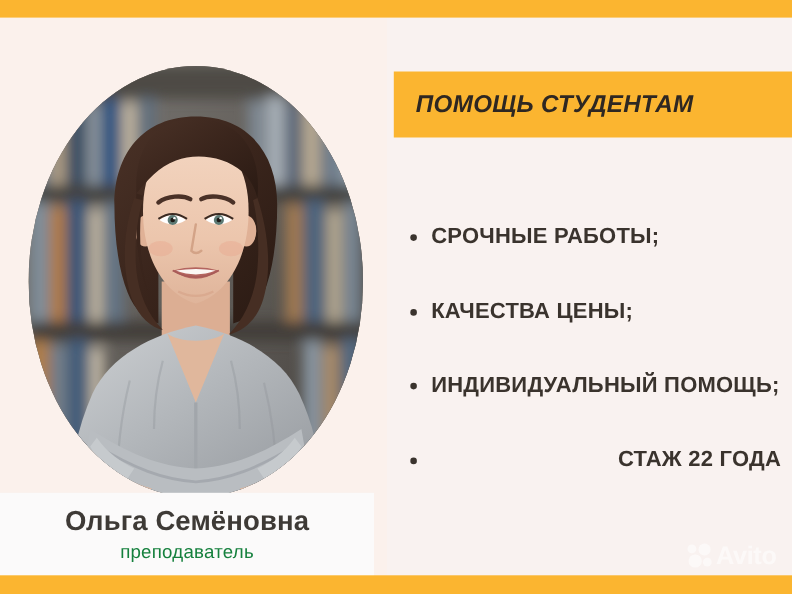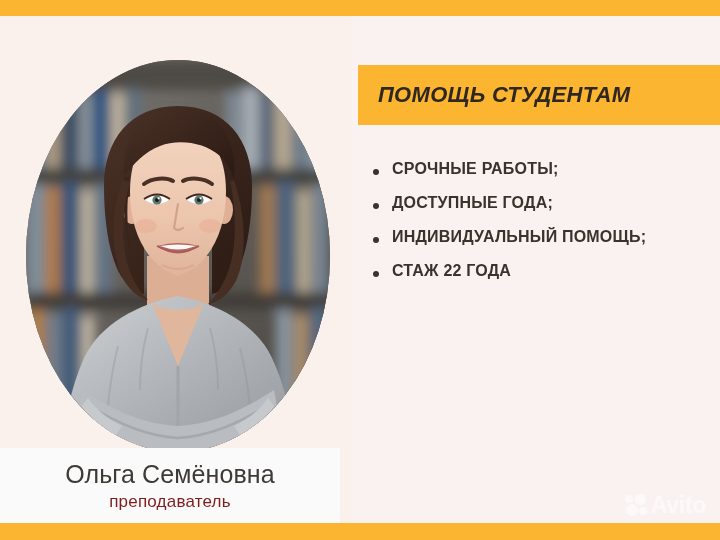--- a/index.html
+++ b/index.html
@@ -63,30 +63,30 @@
     width: 340px;
     height: 76px;
     background: #fbfafa;
     display: flex;
     flex-direction: column;
     align-items: center;
     justify-content: center;
   }
   .name-main {
     font-size: 25px;
-    font-weight: normal;
+    font-weight: bold;
     color: #3e3a36;
     letter-spacing: 0.1px;
     line-height: 1.05;
   }
   .name-sub {
     margin-top: 5px;
     font-size: 17px;
     font-weight: normal;
-    color: #7f1d1d;
+    color: #15803d;
     letter-spacing: 0.2px;
     line-height: 1.05;
   }
 
   
   .banner {
     position: absolute;
     left: 358px;
     top: 65px;
     width: 362px;
@@ -112,27 +112,28 @@
     top: 160px;
     width: 340px;
     margin: 0;
     padding: 0;
     list-style: none;
   }
   .bullet {
     position: relative;
     padding-left: 22px;
     margin-bottom: 15px;
-    font-size: 16px;
+    font-size: 20px;
     font-weight: bold;
     color: #3a332d;
     line-height: 1.18;
     letter-spacing: 0.2px;
-  }
-  .bullet:last-child { margin-bottom: 0; }
+    margin-top: 44px;
+  }
+  .bullet:last-child { margin-bottom: 0; text-align: right; }
   .bullet .dot {
     position: absolute;
     left: 3px;
     top: 9px;
     width: 6px;
     height: 6px;
     border-radius: 50%;
     background: #3a332d;
   }
 
@@ -357,21 +358,21 @@
     <div class="banner-text">ПОМОЩЬ СТУДЕНТАМ</div>
   </div>
 
   <ul class="bullets">
     <li class="bullet">
       <span class="dot"></span>
       <span>СРОЧНЫЕ РАБОТЫ;</span>
     </li>
     <li class="bullet">
       <span class="dot"></span>
-      <span>ДОСТУПНЫЕ ГОДА;</span>
+      <span>КАЧЕСТВА ЦЕНЫ;</span>
     </li>
     <li class="bullet">
       <span class="dot"></span>
       <span>ИНДИВИДУАЛЬНЫЙ ПОМОЩЬ;</span>
     </li>
     <li class="bullet">
       <span class="dot"></span>
       <span>СТАЖ 22 ГОДА</span>
     </li>
   </ul>

